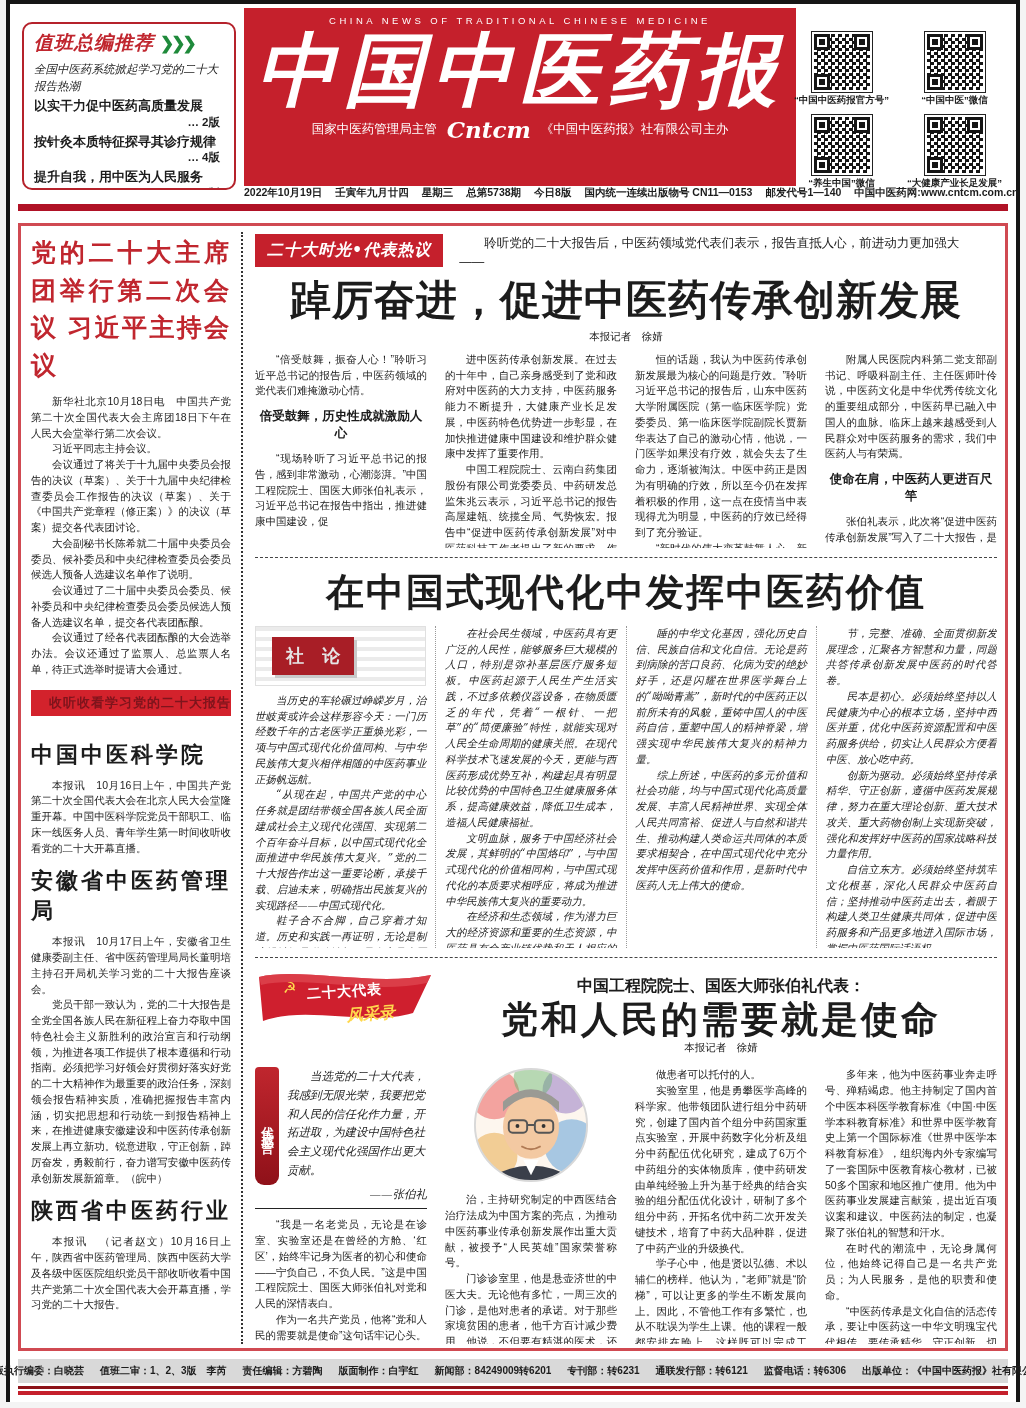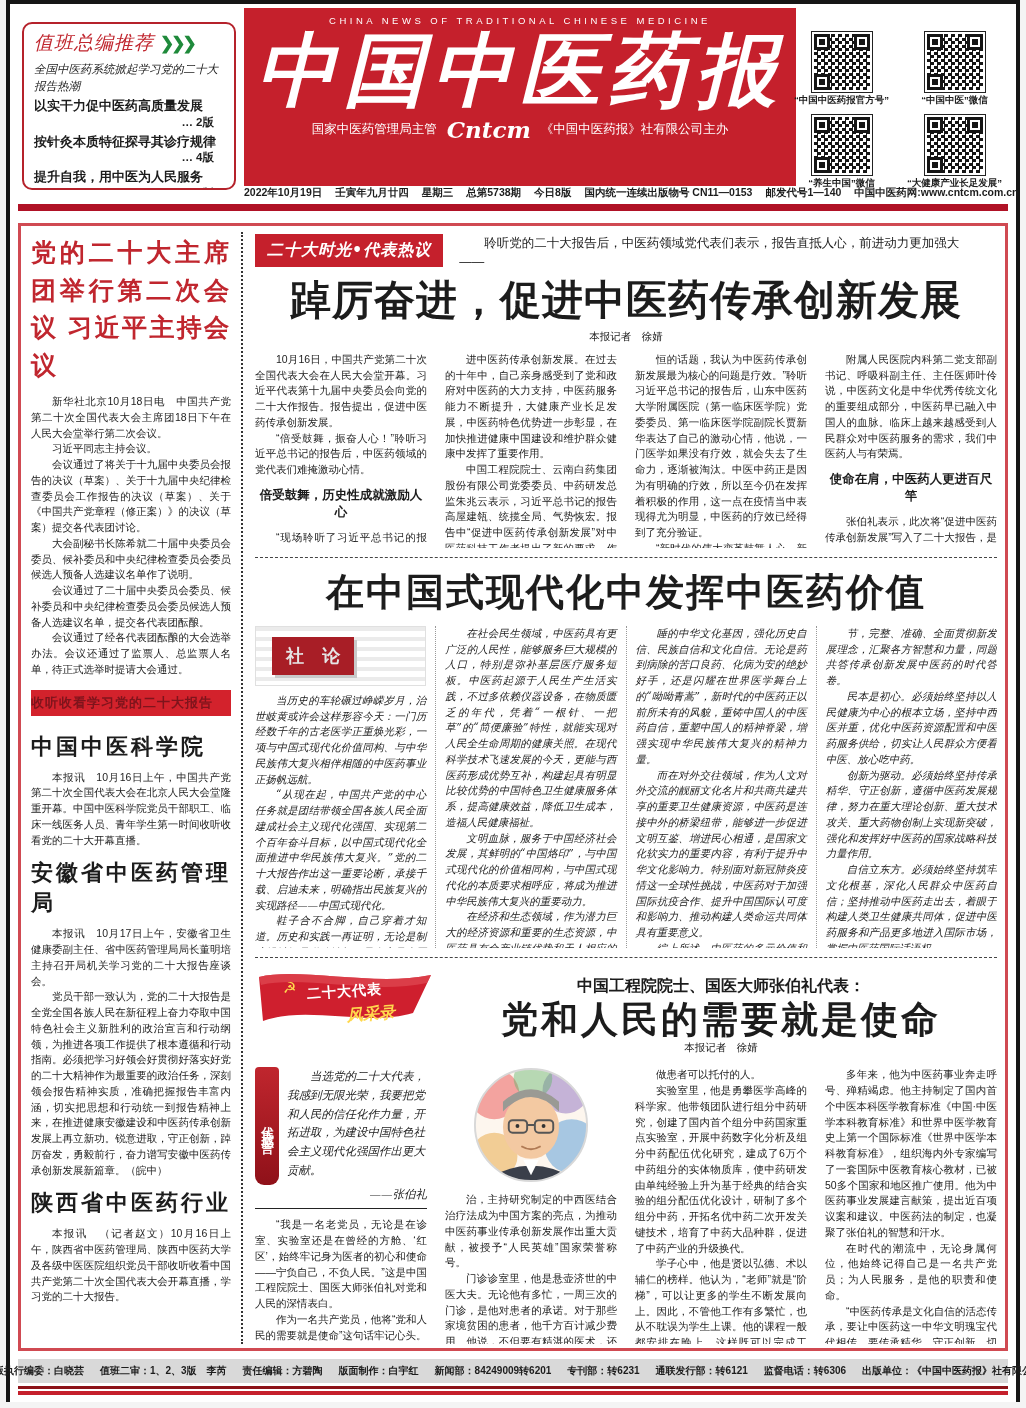--- a/index.html
+++ b/index.html
@@ -8,26 +8,26 @@
          font-family:"Liberation Sans", sans-serif; color:#1c1c1c; }
   .page { position:relative; width:1014px; height:1402px; margin:0 6px; background:#fff;
           border-top:4px solid #161616; border-left:4px solid #161616; border-right:4px solid #161616;
           padding:0 8px; }
 
   
   .header { position:relative; height:200px; }
   .rec-box { position:absolute; left:4px; top:18px; width:214px; height:168px;
              border:2.5px solid #b5222b; border-radius:10px; padding:6px 10px; overflow:hidden; }
   .rec-title-row { display:flex; align-items:center; gap:6px; }
-  .rec-title { color:#c0262e; font-weight:400; font-style:italic; font-size:19px; letter-spacing:1px;
+  .rec-title { color:#c0262e; font-weight:700; font-style:italic; font-size:19px; letter-spacing:1px;
                font-family:"DejaVu Serif", serif; }
   .rec-arrows { color:#1f8a3b; font-weight:900; font-size:17px; letter-spacing:-3px; }
   .rec-lead { font-family:"DejaVu Serif", serif; font-style:italic; font-size:11.5px; line-height:1.45; margin:5px 0 2px; }
   .rec-item-title { font-weight:800; font-size:13px; line-height:1.35; margin-top:3px; }
-  .rec-item-page { text-align:right; font-size:11.5px; font-weight:600; margin-right:10px; }
+  .rec-item-page { text-align:right; font-size:11.5px; font-weight:600; margin-right:4px; }
 
   .masthead { position:absolute; left:226px; top:4px; width:552px; height:178px;
               background:#c5202c; color:#fff; text-align:center; padding-top:7px; }
   .masthead-en { font-size:9.5px; letter-spacing:3.5px; color:#fff; }
   .masthead-title { font-family:"DejaVu Serif", serif; font-style:italic; font-weight:bold;
                     font-size:80px; line-height:1.12; letter-spacing:8px; white-space:nowrap; }
   .masthead-sub { display:flex; justify-content:center; align-items:center; gap:10px; font-size:12.5px; margin-top:2px; }
   .cntcm { font-family:"DejaVu Serif", serif; font-style:italic; font-weight:bold; font-size:23px; line-height:1; }
 
   .qr-panel { position:absolute; right:2px; top:28px; width:216px;
@@ -47,22 +47,22 @@
 
   
   .main-frame { margin-top:12px; height:1128px; border:3px solid #d04a52; display:flex; padding:6px 6px 4px 6px; }
   .left-col { width:216px; flex:none; padding:2px 10px 0 4px; border-right:2px dotted #333; overflow:hidden; }
   .center-col { flex:1; padding:2px 2px 0 12px; overflow:hidden; }
 
   
   .lead-headline { color:#c0262e; font-weight:900; font-size:25px; line-height:1.5; letter-spacing:2px;
                    text-align:justify; margin-bottom:10px; }
   .left-col .para, .col .para { font-size:10.5px; line-height:1.5; text-align:justify; text-indent:2em; }
-  .listen-banner { background:#d3222c; color:#7e141c; font-weight:800; text-align:left;
-                   font-size:13px; padding:4px 0; margin:12px 0 16px; letter-spacing:1px; }
+  .listen-banner { background:#d3222c; color:#7e141c; font-weight:800; text-align:right;
+                   font-size:13px; padding:4px 0; margin:12px 0 24px; letter-spacing:1px; }
   .inst-title { font-family:"Liberation Serif", serif; font-weight:900; font-size:22px;
                 letter-spacing:3px; margin:10px 0 8px; }
 
   
   .cols { display:flex; }
   .col { flex:1; overflow:hidden; padding:0 9px; }
   .col:first-child { padding-left:0; } .col:last-child { padding-right:0; }
   .col-subhead { font-weight:800; text-align:center; font-size:12.5px; margin:9px 0; font-style:normal;
                  text-indent:0; font-family:"Liberation Sans", sans-serif; }
   .no-indent { text-indent:0; }
@@ -245,21 +245,20 @@
 
       <section class="top-article">
         <div class="topic-row">
           <span class="topic-tag">二十大时光•代表热议</span>
           <span class="kicker">聆听党的二十大报告后，中医药领域党代表们表示，报告直抵人心，前进动力更加强大——</span>
         </div>
         <div class="main-headline">踔厉奋进，促进中医药传承创新发展</div>
         <div class="byline">本报记者　徐婧</div>
         <div class="cols">
           <div class="col">
-              <p class="para">10月16日，中国共产党第二十次全国代表大会在人民大会堂开幕。习近平代表第十九届中央委员会向党的二十大作报告。报告提出，促进中医药传承创新发展。</p>
               <p class="para">“倍受鼓舞，振奋人心！”聆听习近平总书记的报告后，中医药领域的党代表们难掩激动心情。</p>
               <p class="col-subhead">倍受鼓舞，历史性成就激励人心</p>
               <p class="para">“现场聆听了习近平总书记的报告，感到非常激动，心潮澎湃。”中国工程院院士、国医大师张伯礼表示，习近平总书记在报告中指出，推进健康中国建设，促</p>
             </div>
           <div class="col">
               <p class="para no-indent">进中医药传承创新发展。在过去的十年中，自己亲身感受到了党和政府对中医药的大力支持，中医药服务能力不断提升，大健康产业长足发展，中医药特色优势进一步彰显，在加快推进健康中国建设和维护群众健康中发挥了重要作用。</p>
               <p class="para">中国工程院院士、云南白药集团股份有限公司党委委员、中药研发总监朱兆云表示，习近平总书记的报告高屋建瓴、统揽全局、气势恢宏。报告中“促进中医药传承创新发展”对中医药科技工作者提出了新的要求。作为党的二十大代表，要牢记肩负光荣使命，勇担历史重任，忠实履行神圣职责。</p>
             </div>
           <div class="col">
               <p class="para no-indent">恒的话题，我认为中医药传承创新发展最为核心的问题是疗效。”聆听习近平总书记的报告后，山东中医药大学附属医院（第一临床医学院）党委委员、第一临床医学院副院长贾新华表达了自己的激动心情，他说，一门医学如果没有疗效，就会失去了生命力，逐渐被淘汰。中医中药正是因为有明确的疗效，所以至今仍在发挥着积极的作用，这一点在疫情当中表现得尤为明显，中医药的疗效已经得到了充分验证。</p>
@@ -288,21 +287,20 @@
                 <p class="para">鞋子合不合脚，自己穿着才知道。历史和实践一再证明，无论是制度设计还是道路选择，只有立足中国国情、紧扣中国实际，才能解决中国的现实问题。这也恰恰能够解释，中国式现代化何以区别于西方现代化，甚至优于西方现代化的关键所在——“既有各国现代化的共同特征，更有基于自己国情的中国特色。”</p>
               </div>
           </div>
           <div class="col">
               <p class="para">在社会民生领域，中医药具有更广泛的人民性，能够服务巨大规模的人口，特别是弥补基层医疗服务短板。中医药起源于人民生产生活实践，不过多依赖仪器设备，在物质匮乏的年代，凭着“一根针、一把草”的“简便廉验”特性，就能实现对人民全生命周期的健康关照。在现代科学技术飞速发展的今天，更能与西医药形成优势互补，构建起具有明显比较优势的中国特色卫生健康服务体系，提高健康效益，降低卫生成本，造福人民健康福祉。</p>
               <p class="para no-indent">文明血脉，服务于中国经济社会发展，其鲜明的“中国烙印”，与中国式现代化的价值相同构，与中国式现代化的本质要求相呼应，将成为推进中华民族伟大复兴的重要动力。</p>
               <p class="para">在经济和生态领域，作为潜力巨大的经济资源和重要的生态资源，中医药具有全产业链优势和天人相应的价值取向，中医药健康产业、中药材种植加工产业、中医药健康旅游业的发展，能够成为巩固脱贫攻坚成果与实现乡村振兴相衔接的一大动力，还能促进中药产业持续发展与生态环境保护相协调，为实现共同富裕和人与自然和谐共生贡献力量。</p>
             </div>
           <div class="col">
               <p class="para no-indent">睡的中华文化基因，强化历史自信、民族自信和文化自信。无论是药到病除的苦口良药、化病为安的绝妙好手，还是闪耀在世界医学舞台上的“呦呦青蒿”，新时代的中医药正以前所未有的风貌，重铸中国人的中医药自信，重塑中国人的精神脊梁，增强实现中华民族伟大复兴的精神力量。</p>
-              <p class="para">而在对外交往领域，作为人文对外交流的靓丽文化名片和共商共建共享的重要卫生健康资源，中医药是连接中外的桥梁纽带，能够进一步促进文明互鉴、增进民心相通，是国家文化软实力的重要内容，有利于提升中华文化影响力。特别面对新冠肺炎疫情这一全球性挑战，中医药对于加强国际抗疫合作、提升中国国际认可度和影响力、推动构建人类命运共同体具有重要意义。</p>
               <p class="para">综上所述，中医药的多元价值和社会功能，均与中国式现代化高质量发展、丰富人民精神世界、实现全体人民共同富裕、促进人与自然和谐共生、推动构建人类命运共同体的本质要求相契合，在中国式现代化中充分发挥中医药价值和作用，是新时代中医药人无上伟大的使命。</p>
             </div>
           <div class="col">
               <p class="para no-indent">节，完整、准确、全面贯彻新发展理念，汇聚各方智慧和力量，同题共答传承创新发展中医药的时代答卷。</p>
               <p class="para">民本是初心。必须始终坚持以人民健康为中心的根本立场，坚持中西医并重，优化中医药资源配置和中医药服务供给，切实让人民群众方便看中医、放心吃中药。</p>
               <p class="para">创新为驱动。必须始终坚持传承精华、守正创新，遵循中医药发展规律，努力在重大理论创新、重大技术攻关、重大药物创制上实现新突破，强化和发挥好中医药的国家战略科技力量作用。</p>
               <p class="para">自信立东方。必须始终坚持筑牢文化根基，深化人民群众中医药自信；坚持推动中医药走出去，着眼于构建人类卫生健康共同体，促进中医药服务和产品更多地进入国际市场，掌握中医药国际话语权……</p>
             </div>
         </div>
       </section>

